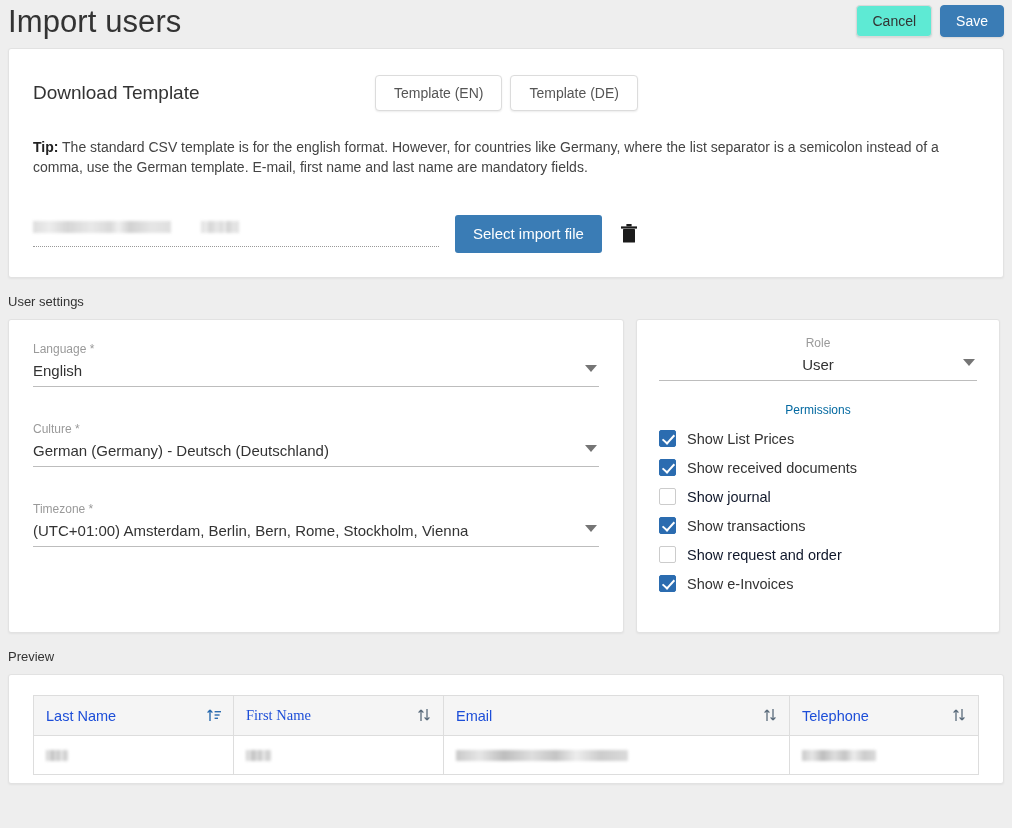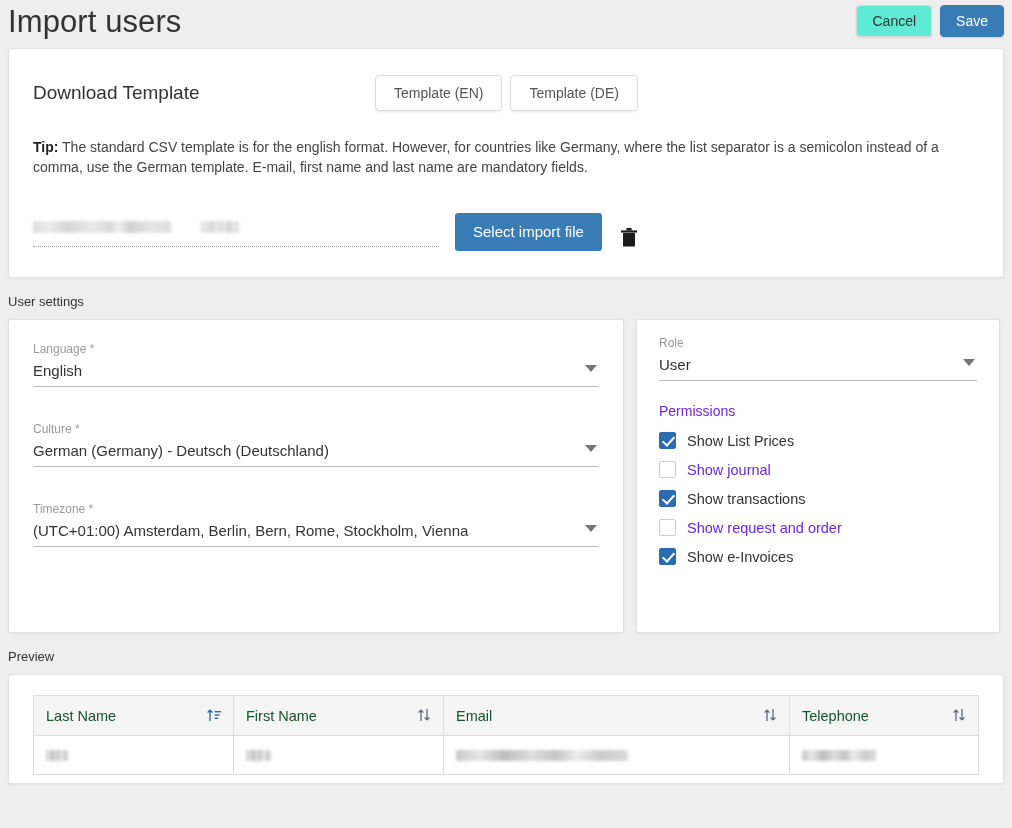--- a/index.html
+++ b/index.html
@@ -103,24 +103,24 @@
     line-height: 20px;
     color: #444444;
     max-width: 952px;
   }
   .tip b { color: #222222; }
 
   .file-row {
     position: absolute;
     left: 24px;
     right: 24px;
-    top: 152px;
+    top: 160px;
     height: 50px;
     display: flex;
-    align-items: flex-end;
+    align-items: center;
   }
   .file-input-wrap {
     position: relative;
     width: 406px;
     height: 34px;
     margin-right: 16px;
   }
   .file-redacted {
     position: absolute;
     left: 0;
@@ -183,20 +183,21 @@
   }
   .settings-left {
     width: 616px;
     padding: 22px 24px 0 24px;
     height: 314px;
   }
   .settings-right {
     width: 364px;
     padding: 16px 22px 0 22px;
     height: 314px;
+    text-align: center;
   }
 
   .field {
     position: relative;
     margin-bottom: 35px;
   }
   .field-label {
     font-size: 12px;
     color: #9a9a9a;
     display: block;
@@ -220,22 +221,22 @@
     width: 0;
     height: 0;
     border-left: 6px solid transparent;
     border-right: 6px solid transparent;
     border-top: 7px solid #757575;
   }
 
   .role-field { margin-bottom: 22px; }
 
   .perm-title {
-    font-size: 14px;
-    color: #6d28d9;
+    font-size: 12px;
+    color: #0369a1;
     margin-bottom: 7px;
   }
   .perm-item {
     display: flex;
     align-items: center;
     height: 29px;
   }
   .cbox {
     width: 17px;
     height: 17px;
@@ -262,40 +263,40 @@
     transform: rotate(42deg);
   }
   .cbox.disabled {
     background: #ffffff;
     border: 1px solid #cccccc;
   }
   .perm-label {
     font-size: 14.5px;
     color: #333333;
   }
-  .perm-label.dim { color: #6d28d9; }
+  .perm-label.dim { color: #0f172a; }
 
   
   .preview-card {
     margin: 0 8px;
     padding: 20px 24px 0 24px;
     height: 110px;
   }
   table.preview {
     width: 100%;
     border-collapse: collapse;
     table-layout: fixed;
   }
   table.preview th {
     background: #f5f5f5;
     border: 1px solid #dddddd;
     text-align: left;
     font-weight: 400;
     font-size: 14.5px;
-    color: #14532d;
+    color: #1d4ed8;
     padding: 10px 12px;
     position: relative;
     height: 40px;
   }
   table.preview td {
     border: 1px solid #dddddd;
     border-top: none;
     padding: 10px 12px;
     height: 36px;
     background: #ffffff;
@@ -399,20 +400,24 @@
         <span class="caret"></span>
       </div>
     </div>
 
     <div class="perm-title">Permissions</div>
 
     <div>
       <div class="perm-item">
         <span class="cbox checked"></span>
         <span class="perm-label">Show List Prices</span>
+      </div>
+      <div class="perm-item">
+        <span class="cbox checked"></span>
+        <span class="perm-label">Show received documents</span>
       </div>
       <div class="perm-item">
         <span class="cbox disabled"></span>
         <span class="perm-label dim">Show journal</span>
       </div>
       <div class="perm-item">
         <span class="cbox checked"></span>
         <span class="perm-label">Show transactions</span>
       </div>
       <div class="perm-item">
@@ -436,21 +441,21 @@
       <tr>
         <th style="width:200px;">
           <span>Last Name</span>
           <svg class="sort-ico" viewBox="0 0 16 16">
             <path d="M4 14 L4 3 M4 3 L1.6 5.6 M4 3 L6.4 5.6" stroke="#2b6cb0" stroke-width="1.4" fill="none"></path>
             <rect x="8.6" y="4.0" width="6.4" height="1.4" fill="#2b6cb0"></rect>
             <rect x="8.6" y="7.3" width="5" height="1.4" fill="#2b6cb0"></rect>
             <rect x="8.6" y="10.6" width="3.4" height="1.4" fill="#2b6cb0"></rect>
           </svg>
         </th>
-        <th style="width:210px;">
+        <th style="width:210px;font-family:Liberation Serif, serif;">
           <span>First Name</span>
           <svg class="sort-ico" viewBox="0 0 16 16">
             <path d="M5 14 L5 3 M5 3 L2.6 5.6 M5 3 L7.4 5.6" stroke="#5a6b7b" stroke-width="1.3" fill="none"></path>
             <path d="M11 2 L11 13 M11 13 L8.6 10.4 M11 13 L13.4 10.4" stroke="#5a6b7b" stroke-width="1.3" fill="none"></path>
           </svg>
         </th>
         <th style="width:346px;">
           <span>Email</span>
           <svg class="sort-ico" viewBox="0 0 16 16">
             <path d="M5 14 L5 3 M5 3 L2.6 5.6 M5 3 L7.4 5.6" stroke="#5a6b7b" stroke-width="1.3" fill="none"></path>

